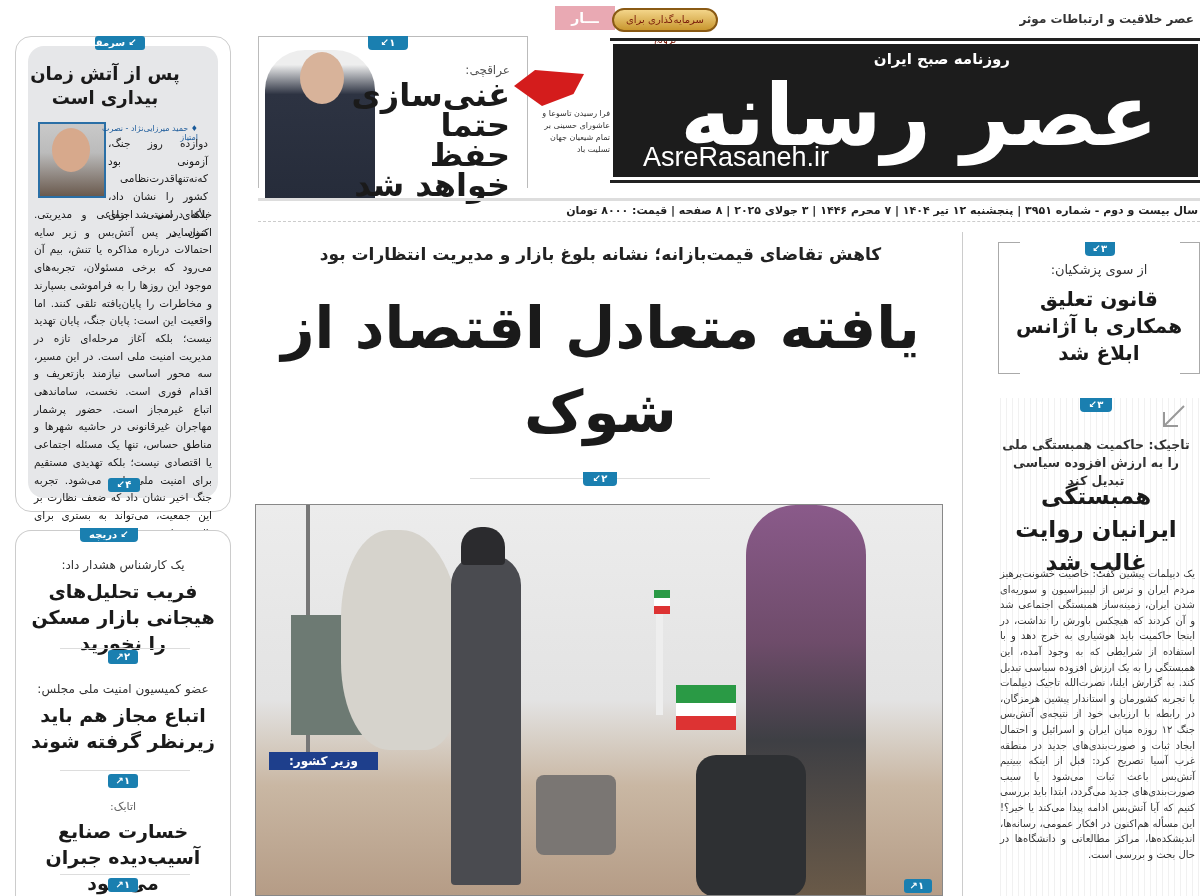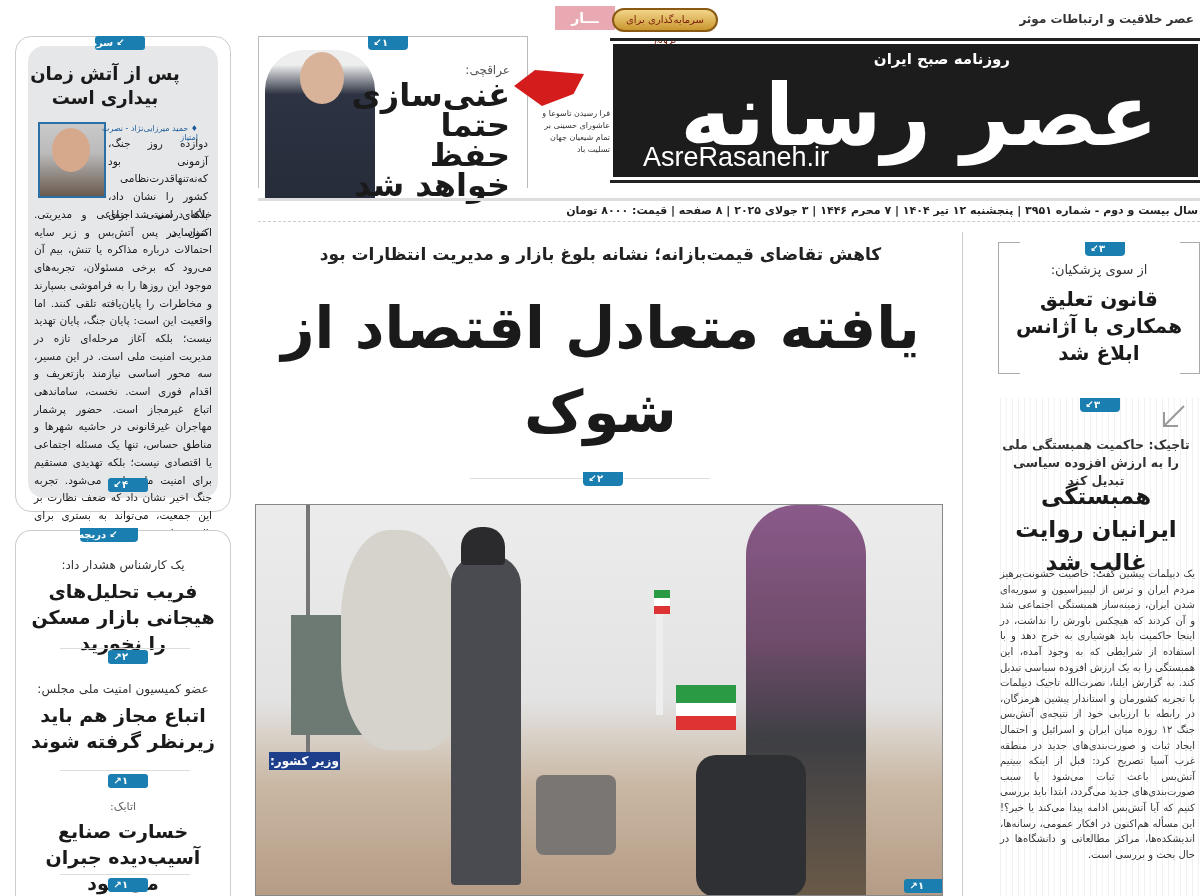--- a/index.html
+++ b/index.html
@@ -1,19 +1,19 @@
 <!DOCTYPE html>
 <html><head>
 <meta charset="utf-8">
 <style>
   *{box-sizing:border-box;margin:0;padding:0}
   body{width:1200px;height:896px;overflow:hidden;background:#fff;font-family:"DejaVu Sans",sans-serif;position:relative;color:#1a1a1a}
   .abs{position:absolute}
   .rtl{direction:rtl}
-  .badge{position:absolute;background:#1a7fb0;color:#fff;font-size:10px;font-weight:bold;height:14px;line-height:14px;padding:0 20px;border-radius:0 0 4px 4px;text-align:center;direction:rtl;white-space:nowrap}
+  .badge{position:absolute;background:#1a7fb0;color:#fff;font-size:10px;font-weight:bold;height:14px;line-height:14px;padding:0 8px;border-radius:0 0 4px 4px;text-align:center;direction:rtl;white-space:nowrap}
   .badge-r{border-radius:3px}
   
   #tagline{right:6px;top:12px;font-size:12px;font-weight:bold;color:#333}
   #mast-rule-top{left:610px;right:0;top:38px;height:3px;background:#222}
   #mast{left:613px;top:44px;width:585px;height:133px;background:#1c1c1c}
   #mast-rule-bot{left:610px;right:0;top:180px;height:3px;background:#222}
   #mast-sub{right:188px;top:6px;color:#fff;font-size:15px;font-weight:bold}
   #mast-title{right:40px;top:16px;color:#fff;font-size:86px;font-weight:bold;line-height:110px;letter-spacing:2px}
   #mast-url{left:30px;top:98px;color:#fff;font-size:27px;font-family:"Liberation Sans",sans-serif}
   #promo-pill{left:612px;top:8px;width:106px;height:24px;border-radius:12px;background:linear-gradient(#f3d58a,#c9972f);border:2px solid #8a5a14;font-size:10px;color:#7a1c0a;text-align:center;line-height:20px;direction:rtl}
@@ -41,21 +41,21 @@
   #edit-body{left:34px;top:206px;width:178px;font-size:10.5px;line-height:17.7px;text-align:justify}
   #box2-card{left:15px;top:530px;width:216px;height:366px}
   .hl{position:absolute;text-align:center;font-weight:bold;direction:rtl}
   .kick{position:absolute;text-align:center;font-size:12px;color:#333;direction:rtl}
   .divline{position:absolute;height:1px;background:#ddd}
   
   #main-kicker{left:258px;top:244px;width:685px;font-size:17px;text-align:center;font-weight:bold;color:#222}
   #main-title{left:258px;top:286px;width:685px;font-size:58px;font-weight:bold;text-align:center;line-height:84px}
   #photo{left:255px;top:504px;width:688px;height:392px;border:1px solid #888;overflow:hidden;background:linear-gradient(180deg,#ececec 0%,#e3e3e3 50%,#c9b7a3 72%,#b59c86 100%)}
   .ph{position:absolute}
-  #photo-kicker{left:13px;top:247px;background:#1e3f8c;color:#fff;font-size:12px;font-weight:bold;padding:2px 1px;direction:rtl}
+  #photo-kicker{left:13px;top:247px;background:#1e3f8c;color:#fff;font-size:12px;font-weight:bold;padding:2px 20px;direction:rtl}
   #photo-title{left:6px;top:290px;width:420px;font-size:28px;font-weight:bold;color:#f5e41a;text-align:center;line-height:42px;text-shadow:-2px -2px 0 #000,2px -2px 0 #000,-2px 2px 0 #000,2px 2px 0 #000,0 2px 0 #000,2px 0 0 #000}
   
   #rcol-line{left:962px;top:232px;width:1px;height:664px;background:#ccc}
   #r1{left:998px;top:242px;width:202px;height:132px;border:1px solid #aaa}
   #r1-mask{left:1020px;top:240px;width:160px;height:136px;background:#fff}
   #r2{left:995px;top:398px;width:205px;height:498px;background:repeating-linear-gradient(90deg,#fff 0,#fff 5px,#f1f1f1 5px,#f1f1f1 6px)}
   #r2-body{left:1000px;top:566px;width:195px;font-size:10px;line-height:15.6px;text-align:justify;color:#333;direction:rtl;text-align-last:right}
 </style>
 </head>
 <body>

